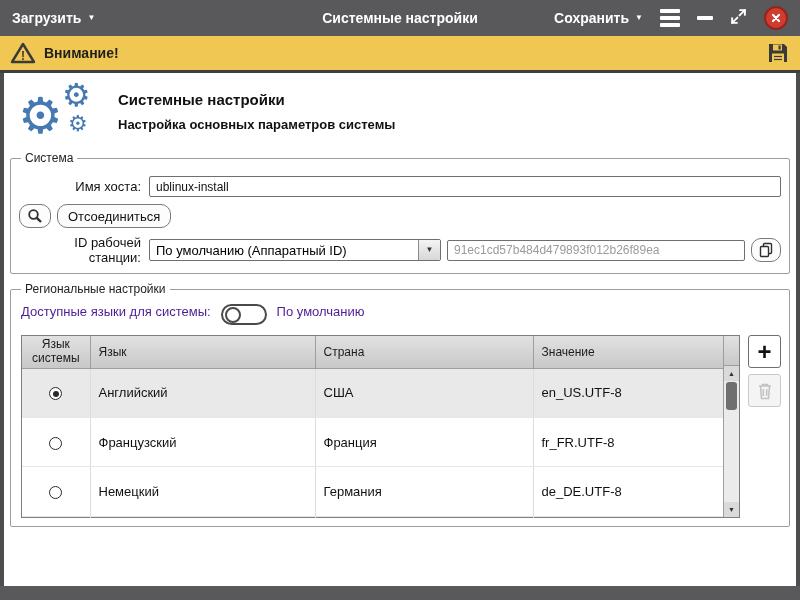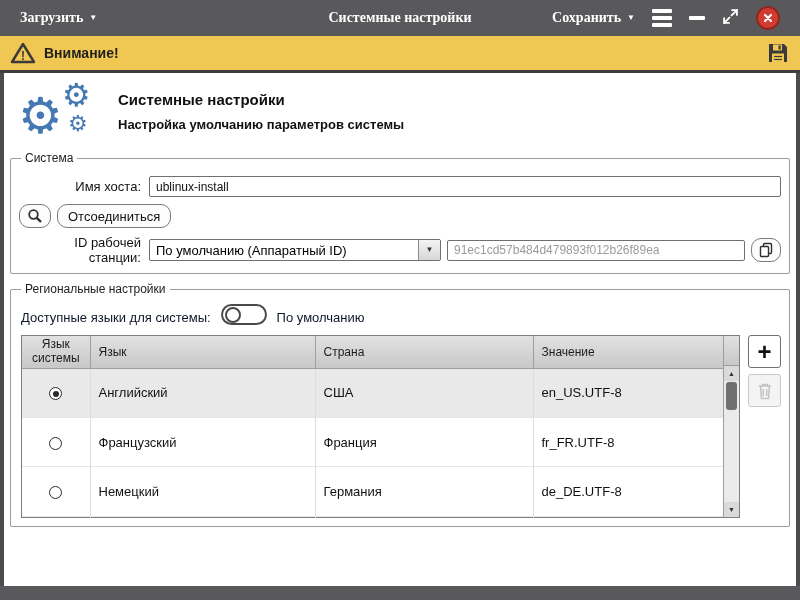--- a/index.html
+++ b/index.html
@@ -7,21 +7,21 @@
   body {
     width:800px; height:600px; overflow:hidden;
     font-family:"Liberation Sans","DejaVu Sans",sans-serif;
     background:#4D4D4F;
   }
   .window { width:800px; height:600px; display:flex; flex-direction:column; }
 
   
   .titlebar {
     flex:0 0 36px; background:#59595C; color:#fff;
-    display:flex; align-items:center; padding:0 20px; position:relative;font-family:Liberation Serif, serif;
+    display:flex; align-items:center; padding:0 12px; position:relative;
   }
   .tb-btn { display:flex; align-items:center; gap:6px; font-size:14px; font-weight:bold; cursor:default; }
   .caret { font-size:8px; line-height:1; }
   .tb-title {
     position:absolute; left:0; right:0; text-align:center;
     font-weight:bold; font-size:14px; pointer-events:none;
   }
   .tb-right { margin-left:auto; display:flex; align-items:center; gap:17px; z-index:1; }
   .hamburger { display:flex; flex-direction:column; gap:3.5px; width:20px; cursor:default; }
   .hamburger span { height:3.5px; background:#fff; border-radius:1px; }
@@ -74,21 +74,21 @@
   .combo { flex:0 0 292px; width:292px; height:22px; border:1px solid #6F6F6F; border-radius:2px; background:#fff; display:flex; overflow:hidden; }
   .combo-text { flex:1; padding:3px 6px; font-size:13px; white-space:nowrap; overflow:hidden; }
   .combo-arrow {
     flex:0 0 22px; background:linear-gradient(#F4F4F4,#D7D7D7); border-left:1px solid #8A8A8A;
     display:flex; align-items:center; justify-content:center; color:#333;
   }
   .combo-arrow .caret { font-size:8px; }
   input.id-field { color:#9B9B9B; }
 
   
-  .toggle-row { display:flex; align-items:flex-end; gap:10px; font-size:13px; color:#0f172a; margin:4px 0 10px; padding-left:2px; }
+  .toggle-row { display:flex; align-items:flex-start; gap:10px; font-size:13px; color:#4c1d95; margin:4px 0 10px; padding-left:2px; }
   .toggle { width:46px; height:21px; border:2px solid #4A4A4A; border-radius:11px; background:#fff; position:relative; }
   .knob { position:absolute; left:2px; top:0.5px; width:16px; height:16px; border:2px solid #4A4A4A; border-radius:50%; background:#fff; }
 
   .table-area { display:flex; align-items:flex-start; gap:8px; padding-left:2px; }
   .table-frame { flex:1; height:183px; display:flex; border:1px solid #7F7F7F; background:#fff; }
   table { flex:1; border-collapse:collapse; table-layout:fixed; height:100%; }
   col.c-lang-sys { width:68px; } col.c-lang { width:225px; } col.c-country { width:218px; }
   thead th {
     height:30px; background:linear-gradient(#E1E1E1,#C8C8C8);
     border:1px solid #9E9E9E; border-top:none;
@@ -184,21 +184,21 @@
   <div class="content">
 
     <div class="page-header">
       <div class="gears">
         <span class="g1">⚙</span>
         <span class="g2">⚙</span>
         <span class="g3">⚙</span>
       </div>
       <div class="titles">
         <div class="pg-title">Системные настройки</div>
-        <div class="pg-sub">Настройка умолчанию параметров системы</div>
+        <div class="pg-sub">Настройка основных параметров системы</div>
       </div>
     </div>
 
     <fieldset class="fs">
       <legend>Система</legend>
 
       <div class="frow">
         <label>Имя хоста:</label>
         <div class="ctrl">
           <input class="txt" type="text" value="ublinux-install" style="">

